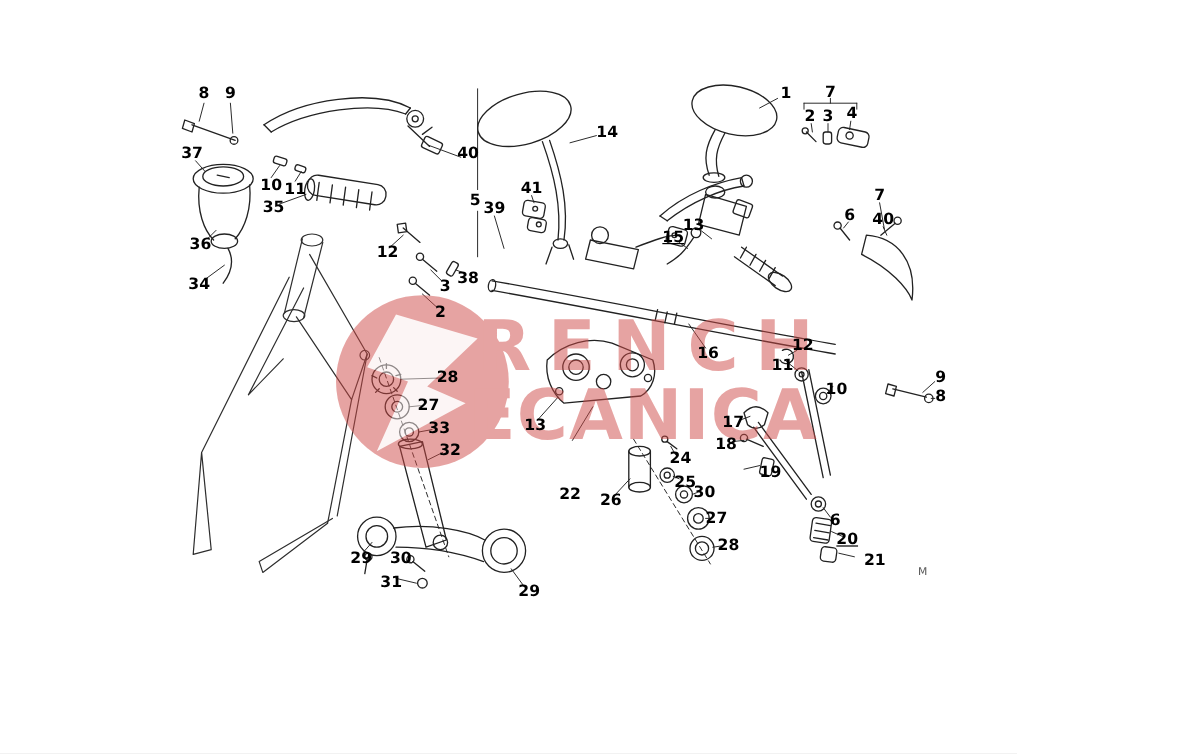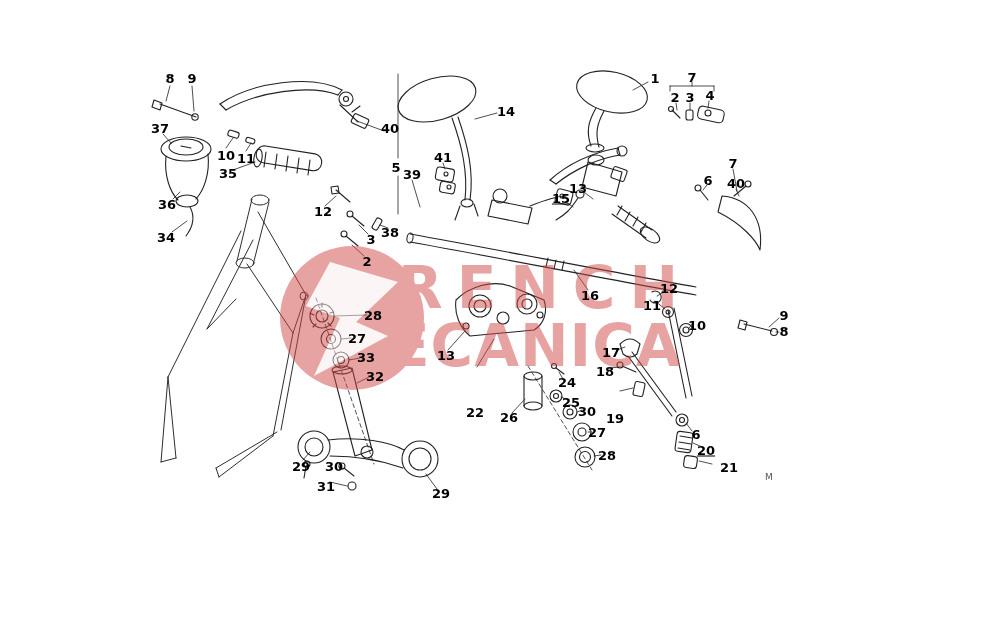--- a/index.html
+++ b/index.html
@@ -328,21 +328,21 @@
       <div class="part-label" style="left: 736px; top: 183px;">40</div>
       <div class="part-label" style="left: 733px; top: 163px;">7</div>
       <div class="part-label" style="left: 669px; top: 288px;">12</div>
       <div class="part-label" style="left: 652px; top: 305px;">11</div>
       <div class="part-label" style="left: 697px; top: 325px;">10</div>
       <div class="part-label" style="left: 784px; top: 315px;">9</div>
       <div class="part-label" style="left: 784px; top: 331px;">8</div>
       <div class="part-label" style="left: 590px; top: 295px;">16</div>
       <div class="part-label" style="left: 611px; top: 352px; text-align: center;">17</div>
       <div class="part-label" style="left: 605px; top: 371px;">18</div>
-      <div class="part-label" style="left: 615px; top: 394px; margin-top: 24px;">19</div>
+      <div class="part-label" style="left: 642px; top: 394px;">19</div>
       <div class="part-label" style="left: 567px; top: 382px;">24</div>
       <div class="part-label" style="left: 571px; top: 402px;">25</div>
       <div class="part-label" style="left: 587px; top: 411px;">30</div>
       <div class="part-label" style="left: 475px; top: 372px; margin-top: 40px;">22</div>
       <div class="part-label" style="left: 446px; top: 355px;">13</div>
       <div class="part-label" style="left: 509px; top: 417px;">26</div>
       <div class="part-label" style="left: 597px; top: 432px;">27</div>
       <div class="part-label" style="left: 607px; top: 455px;">28</div>
       <div class="part-label" style="left: 366px; top: 357px;">33</div>
       <div class="part-label" style="left: 375px; top: 376px;">32</div>

